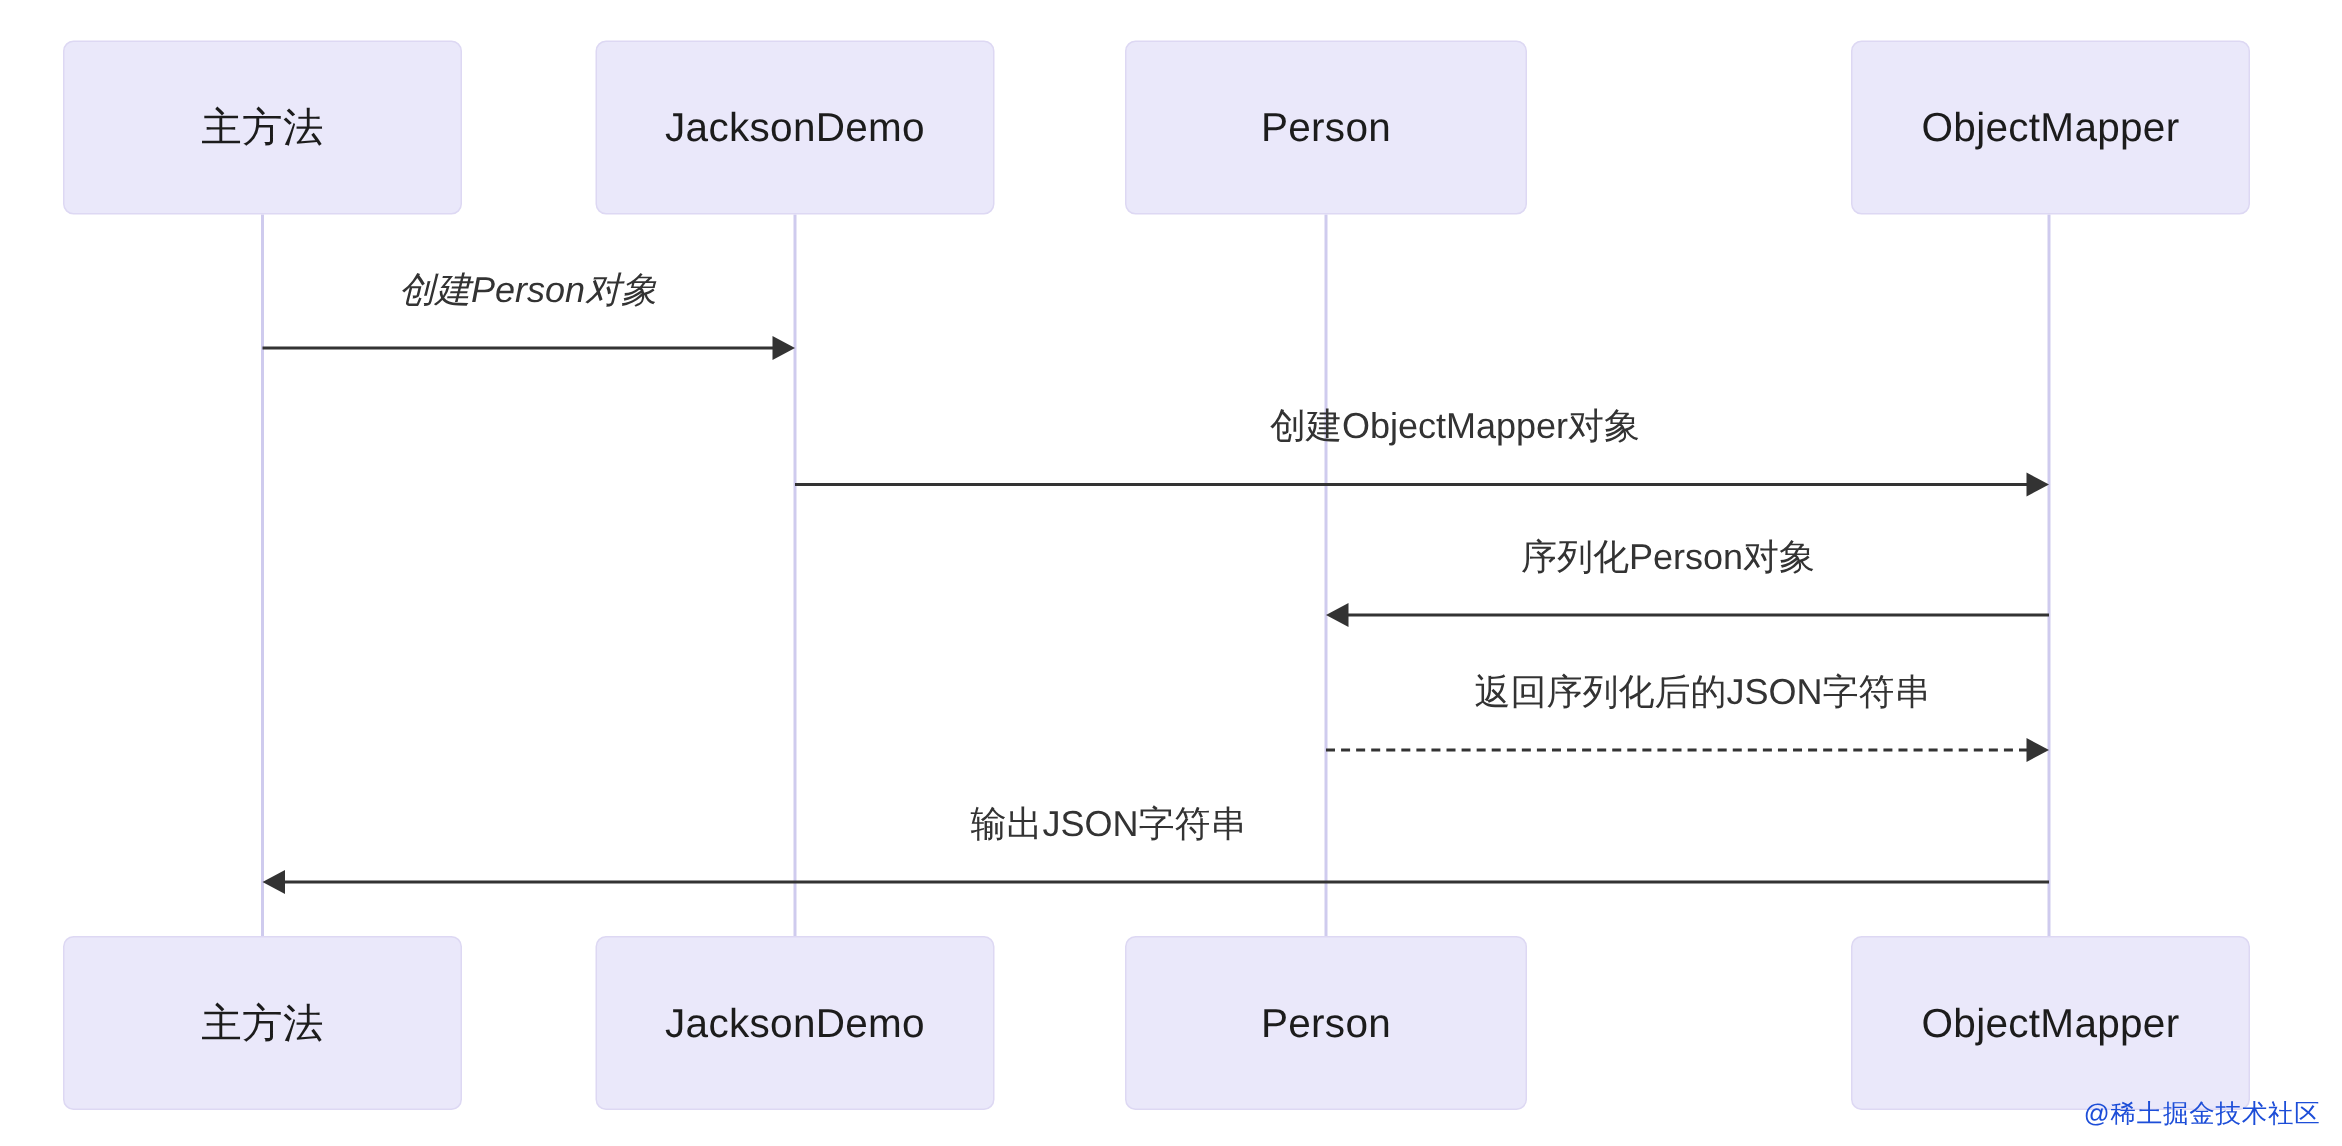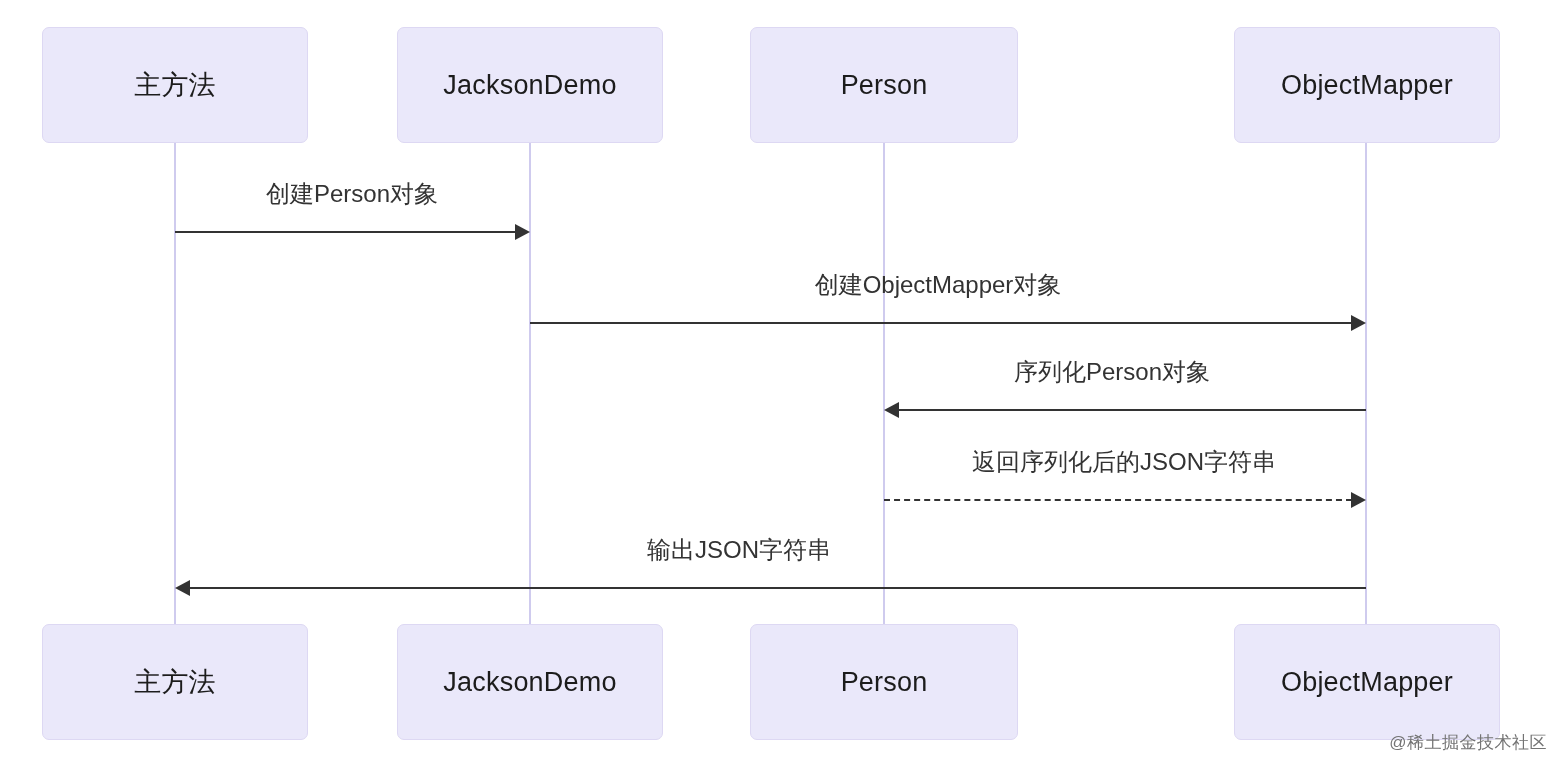--- a/index.html
+++ b/index.html
@@ -75,21 +75,21 @@
     position: absolute;
     font-size: 24px;
     color: #333333;
     white-space: nowrap;
     transform: translateX(-50%);
     line-height: 1;
   }
   .watermark {
     position: absolute;
     font-size: 17px;
-    color: #737373;
+    color: #1d4ed8;
     white-space: nowrap;
     letter-spacing: 0.5px;
     margin-top: 35px;
   }
 </style>
 </head>
 <body>
 
 <div id="canvas">
 
@@ -107,39 +107,39 @@
   <div class="actor-box" style="left:750px; top:27px; width:268px; height:116px;">
     <span class="actor-label">Person</span>
   </div>
   <div class="actor-box" style="left:1234px; top:27px; width:266px; height:116px;">
     <span class="actor-label">ObjectMapper</span>
   </div>
 
   <div class="message" style="left:175px; top:231px; width:355px;">
     <div class="msg-line" style="width:341px;"></div>
     <div class="arrowhead right" style="left:340px;"></div>
-    <div class="msg-label" style="left:177px; top:-49px;">创建Person对象</div>
+    <div class="msg-label" style="left:177px; top:-49px;font-style:italic;">创建Person对象</div>
   </div>
 
   <div class="message" style="left:530px; top:322px; width:836px;">
     <div class="msg-line" style="width:822px;"></div>
     <div class="arrowhead right" style="left:821px;"></div>
-    <div class="msg-label" style="left:408px; top:-49px;">创建ObjectMapper对象</div>
+    <div class="msg-label" style="left:440px; top:-49px;">创建ObjectMapper对象</div>
   </div>
 
   <div class="message" style="left:884px; top:409px; width:482px;">
     <div class="msg-line" style="left:14px; width:468px;"></div>
     <div class="arrowhead left" style="left:0px;"></div>
     <div class="msg-label" style="left:228px; top:-49px;">序列化Person对象</div>
   </div>
 
   <div class="message" style="left:884px; top:499px; width:482px;">
     <div class="msg-line dashed" style="width:468px;"></div>
     <div class="arrowhead right" style="left:467px;"></div>
-    <div class="msg-label" style="left:240px; top:-49px;">返回序列化后的JSON字符串</div>
+    <div class="msg-label" style="left:251px; top:-49px;">返回序列化后的JSON字符串</div>
   </div>
 
   <div class="message" style="left:175px; top:587px; width:1191px;">
     <div class="msg-line" style="left:14px; width:1177px;"></div>
     <div class="arrowhead left" style="left:0px;"></div>
     <div class="msg-label" style="left:564px; top:-49px;">输出JSON字符串</div>
   </div>
 
   <div class="actor-box" style="left:42px; top:624px; width:266px; height:116px;">
     <span class="actor-label">主方法</span>

